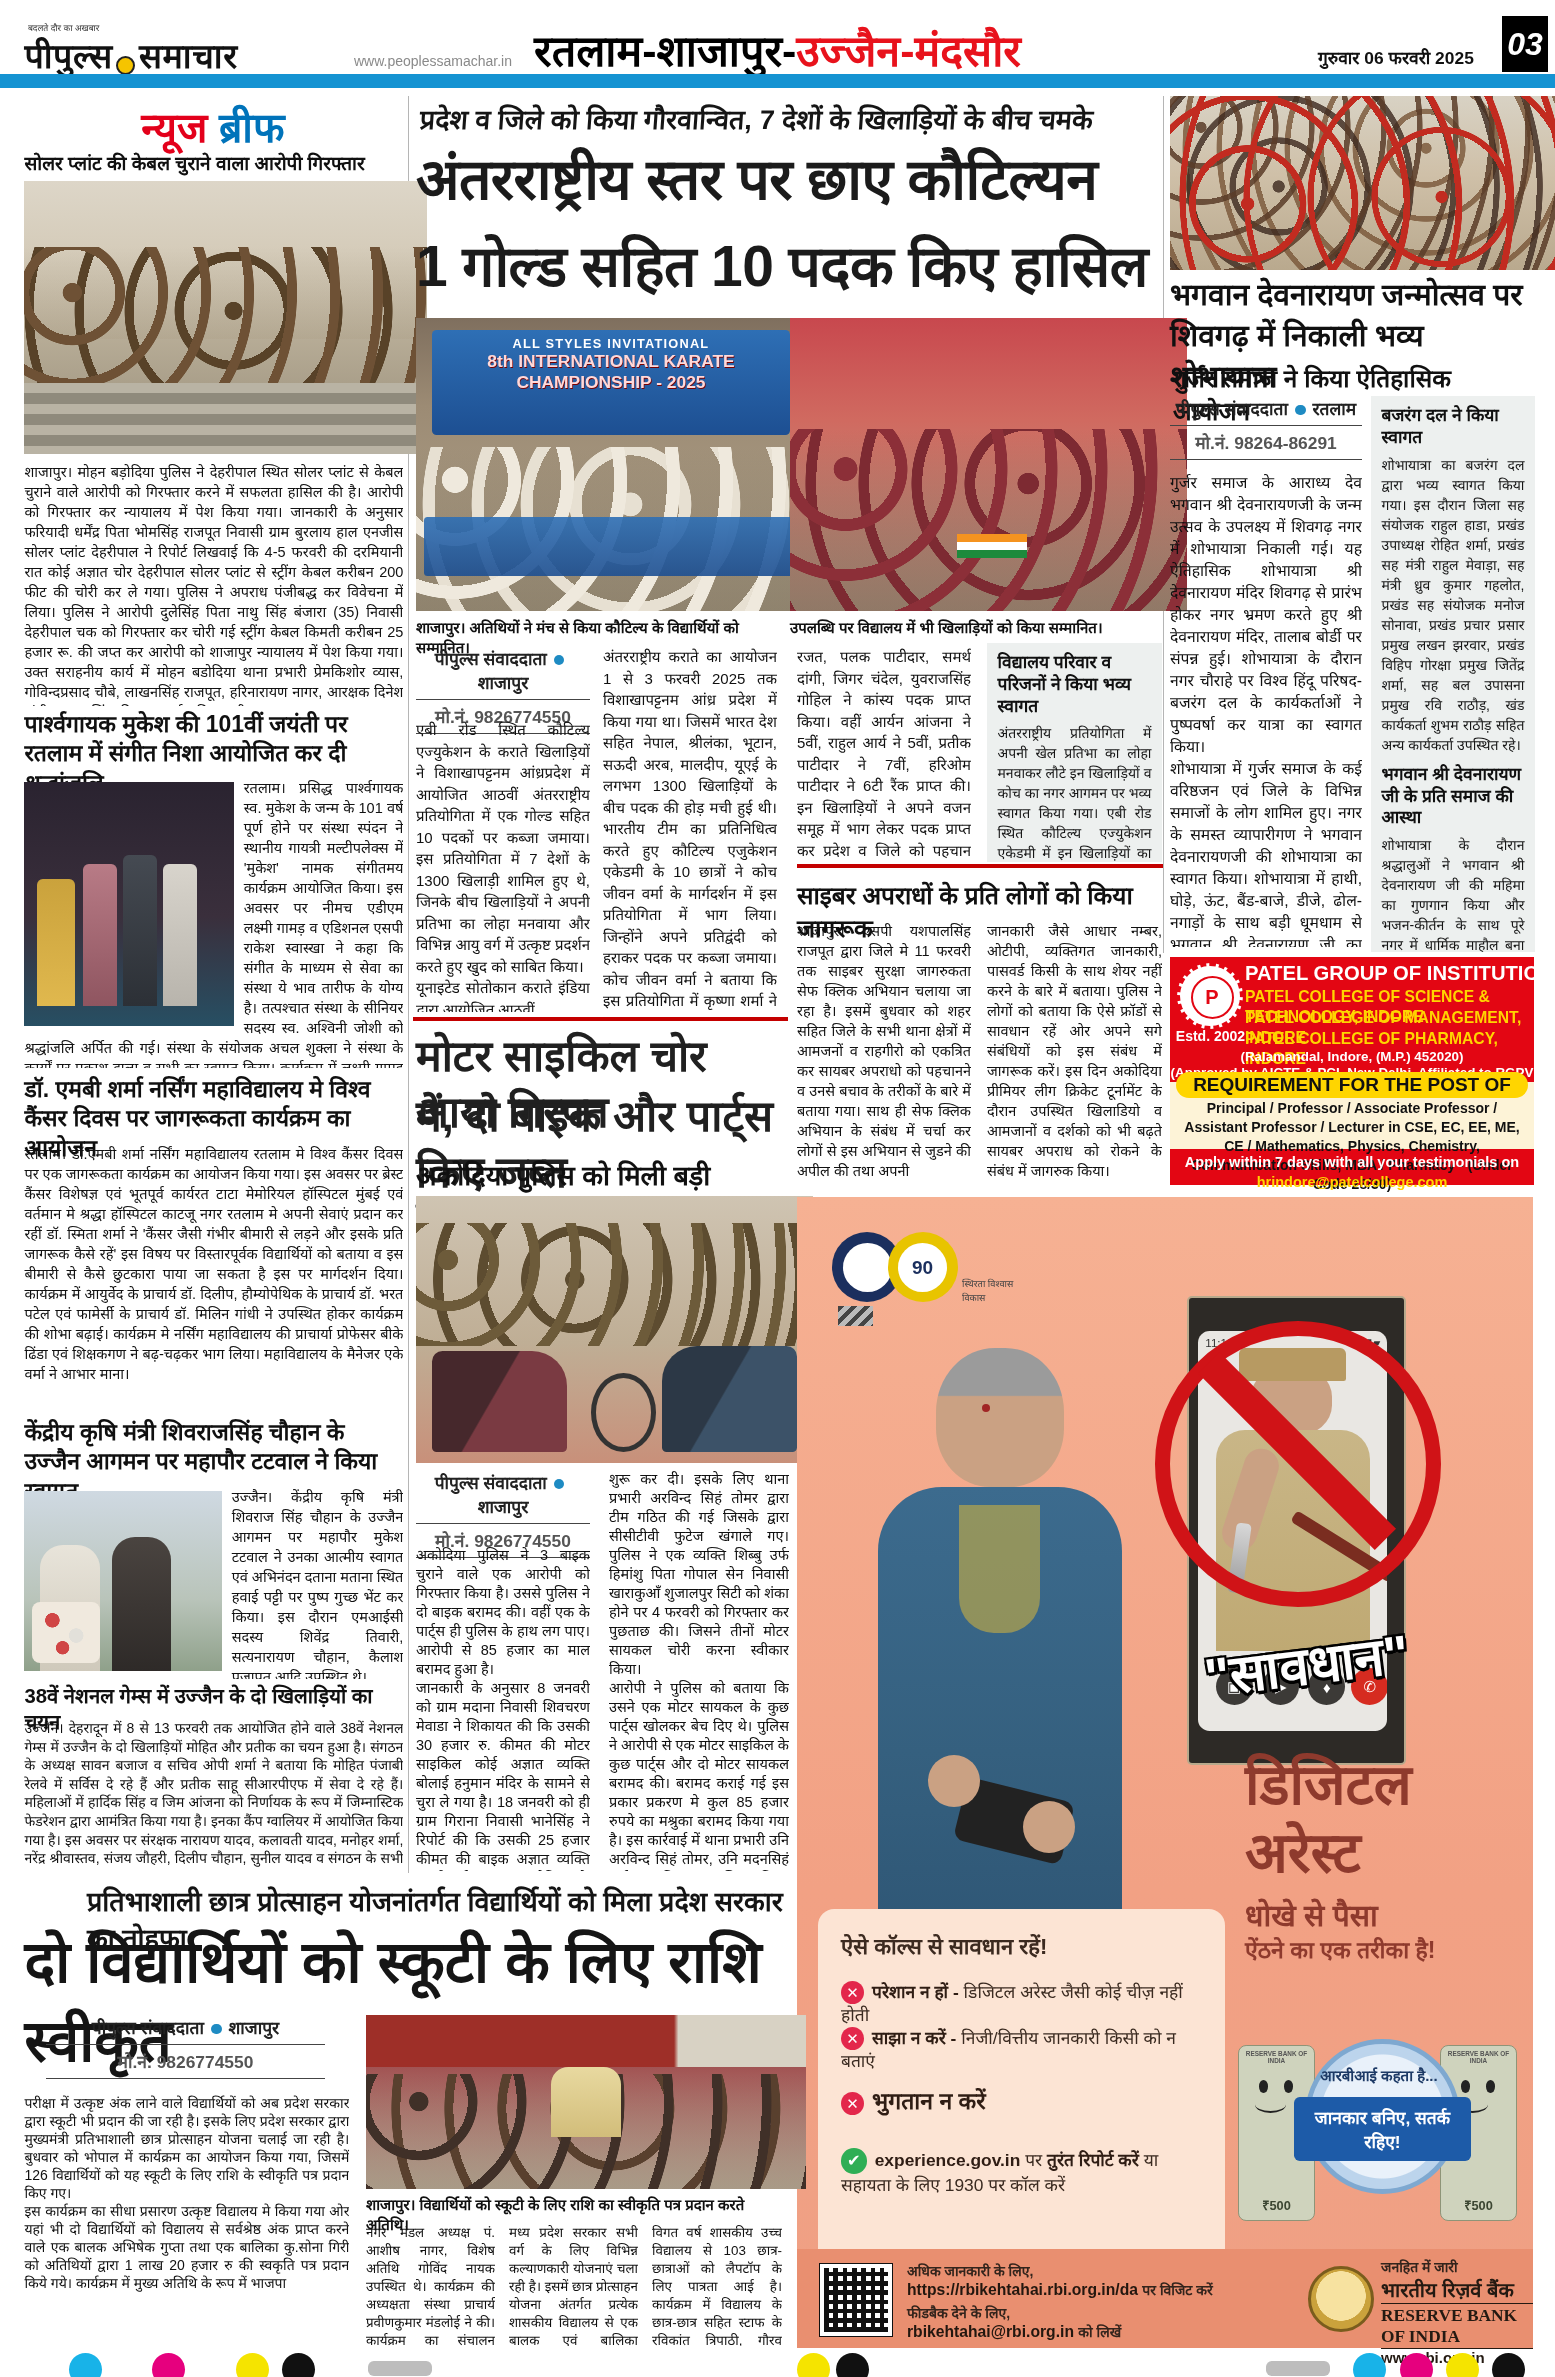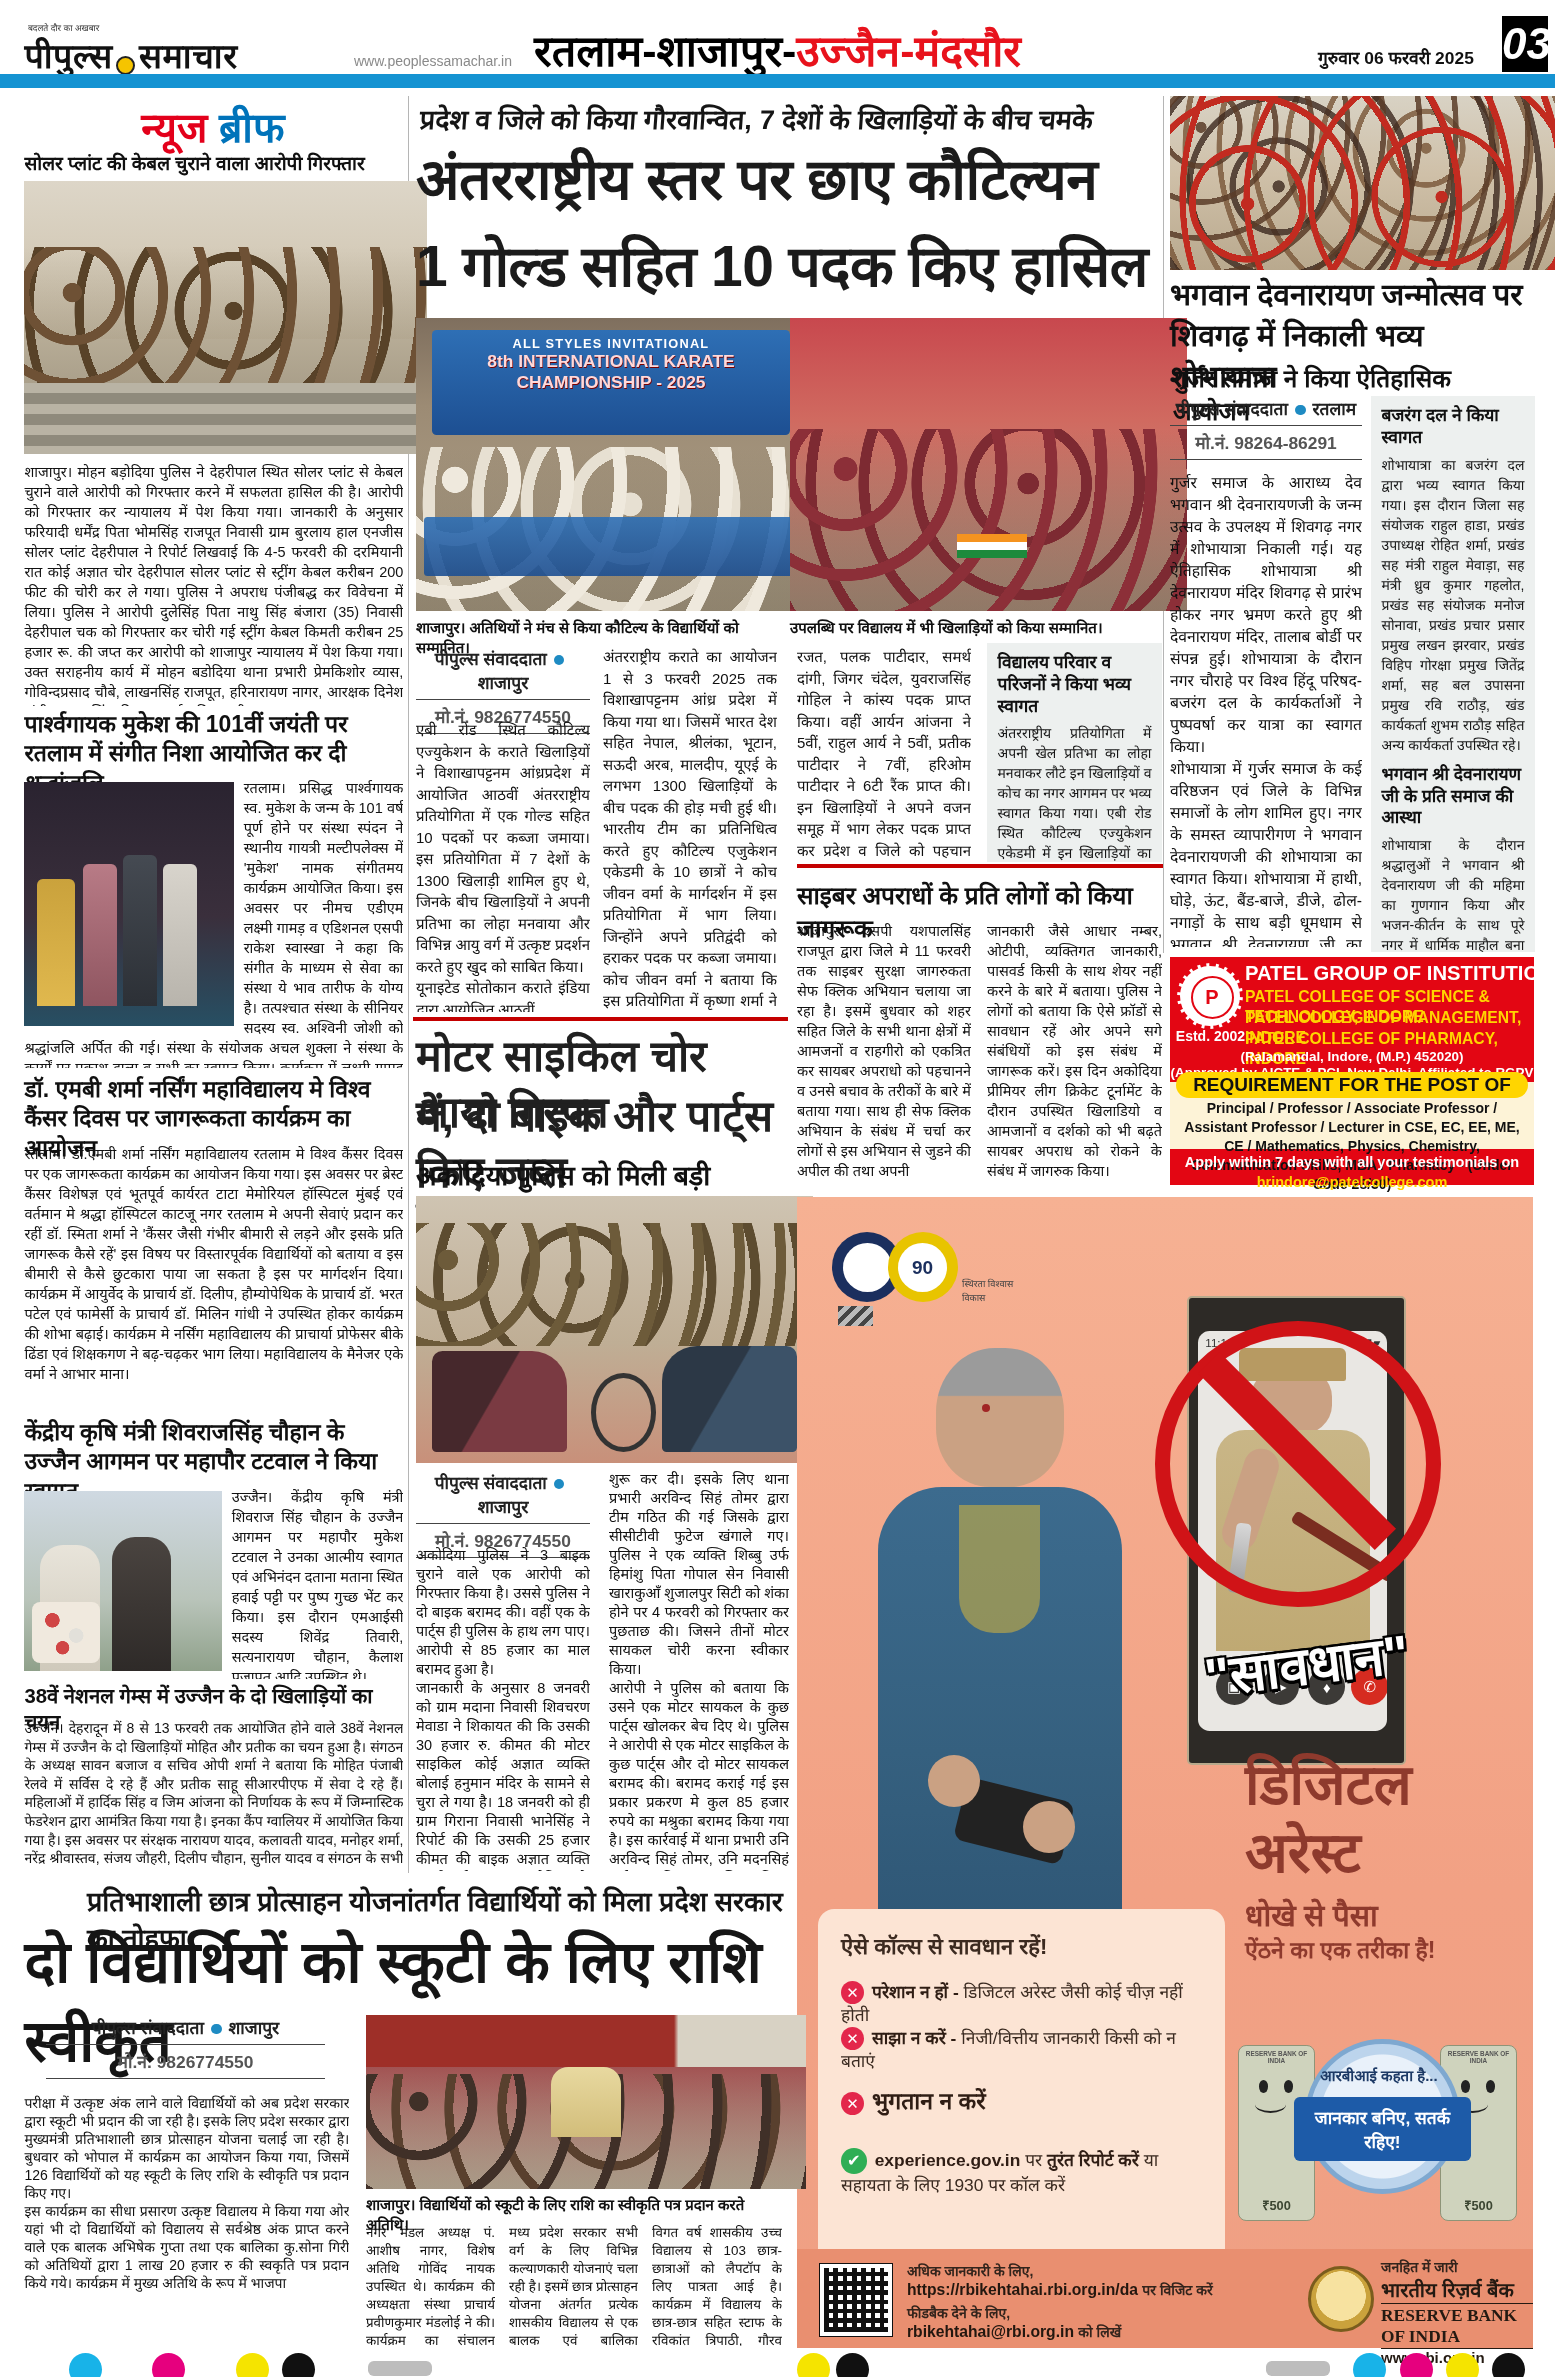--- a/index.html
+++ b/index.html
@@ -10,21 +10,21 @@
   .just{text-align:justify;}
   .pre{white-space:pre-line;}
   .clip{overflow:hidden;}
   
   .masthead-title{font-size:34px;font-weight:bold;color:#111;letter-spacing:0.6px;}
   .masthead-tag{font-size:8.7px;color:#333;}
   .website{font-size:14px;color:#8a8a8a;}
   .region-title{font-size:43px;font-weight:bold;white-space:nowrap;}
   .region-red{color:#e8121c;}
   .edition-date{font-size:17.4px;font-weight:bold;color:#111;}
-  .pageno{background:#000;color:#fff;font-size:44px;font-weight:bold;text-align:center;line-height:56px;font-style:italic;}
+  .pageno{background:#000;color:#fff;font-size:32px;font-weight:bold;text-align:center;line-height:56px;font-style:italic;}
   .bluebar{background:#1593d2;}
   
   .vrule{width:1.2px;background:#b5b5b5;}
   .redrule{height:3.5px;background:#c40000;}
   
   .nb-title{font-size:41px;font-weight:bold;text-align:center;}
   .nb-red{color:#e3001b;}
   .nb-blue{color:#0073ba;}
   .brief-head{font-size:21.5px;font-weight:bold;color:#101010;line-height:1.28;}
   .brief-body{font-size:14.5px;line-height:20px;color:#111;}

